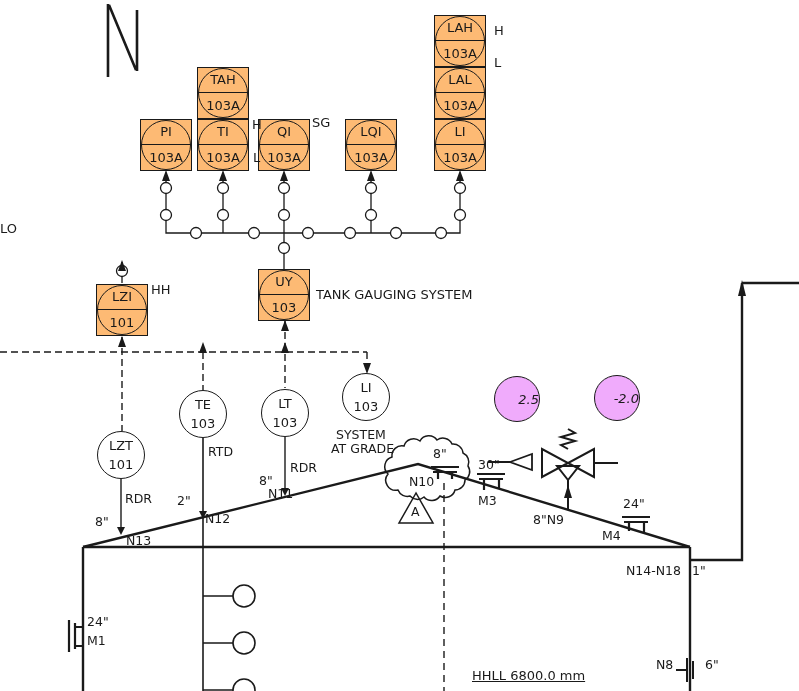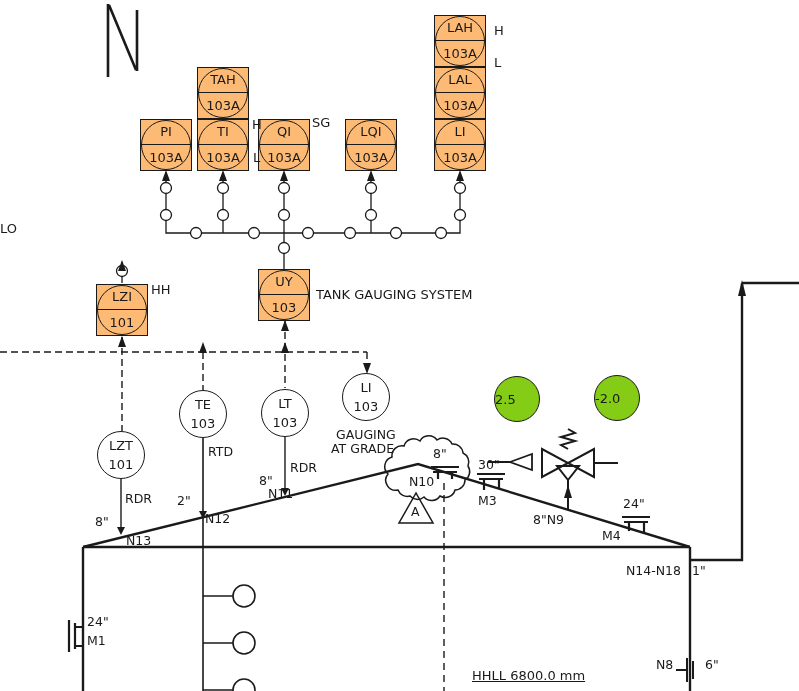--- a/index.html
+++ b/index.html
@@ -9,21 +9,21 @@
     overflow:hidden;
   }
   #pipes{position:absolute;left:0;top:0;}
   .sq{position:absolute;width:52px;height:52px;border:1.6px solid #1a1a1a;background:#fdba74;box-sizing:border-box;}
   .circ{position:absolute;inset:0;border:1.6px solid #1a1a1a;border-radius:50%;box-sizing:border-box;}
   .mid{position:absolute;left:0;right:0;top:calc(50% - 1px);border-top:1.5px solid #1a1a1a;}
   .t,.b{position:absolute;left:0;right:0;text-align:center;font-size:13px;line-height:13px;}
   .t{top:5px;} .b{bottom:6px;}
   .ci{position:absolute;width:48px;height:48px;border:1.6px solid #1a1a1a;border-radius:50%;background:#fff;box-sizing:border-box;}
   .ci .t{top:7px;} .ci .b{bottom:7px;}
-  .cs{position:absolute;width:46px;height:46px;border:1.6px solid #1a1a1a;border-radius:50%;background:#84cc16;box-sizing:border-box;display:flex;align-items:center;justify-content:flex-start;font-size:13px;}
+  .cs{position:absolute;width:46px;height:46px;border:1.6px solid #1a1a1a;border-radius:50%;background:#f0abfc;box-sizing:border-box;display:flex;align-items:center;justify-content:flex-end;font-size:13px;font-style:italic;}
   .dmd{position:absolute;left:6.5px;top:6.5px;width:35px;height:35px;border:1.5px solid #1a1a1a;transform:rotate(45deg);box-sizing:border-box;}
   .lbl{position:absolute;font-size:12.5px;line-height:13px;white-space:nowrap;}
   .lbl.big{font-size:13px;}
   .lbl.ul{text-decoration:underline;}
 </style>
 </head>
 <body>
 
 <div id="stage">
 
@@ -239,21 +239,21 @@
   </div>
 
   <div class="lbl big" style="left:252px;top:118px">H</div>
   <div class="lbl big" style="left:253px;top:151px">L</div>
   <div class="lbl big" style="left:312px;top:116px">SG</div>
   <div class="lbl big" style="left:494px;top:24px">H</div>
   <div class="lbl big" style="left:494px;top:56px">L</div>
   <div class="lbl big" style="left:151px;top:283px">HH</div>
   <div class="lbl big" style="left:0px;top:222px">LO</div>
   <div class="lbl big" style="left:316px;top:288px">TANK GAUGING SYSTEM</div>
-  <div class="lbl" style="left:336px;top:428px">GAUGING</div>
+  <div class="lbl" style="left:336px;top:428px">SYSTEM</div>
   <div class="lbl" style="left:331px;top:442px">AT GRADE</div>
   <div class="lbl" style="left:208px;top:445px">RTD</div>
   <div class="lbl" style="left:125px;top:492px">RDR</div>
   <div class="lbl" style="left:290px;top:461px">RDR</div>
   <div class="lbl" style="left:95px;top:515px">8"</div>
   <div class="lbl" style="left:126px;top:534px">N13</div>
   <div class="lbl" style="left:177px;top:494px">2"</div>
   <div class="lbl" style="left:205px;top:512px">N12</div>
   <div class="lbl" style="left:259px;top:474px">8"</div>
   <div class="lbl" style="left:268px;top:487px">N11</div>

